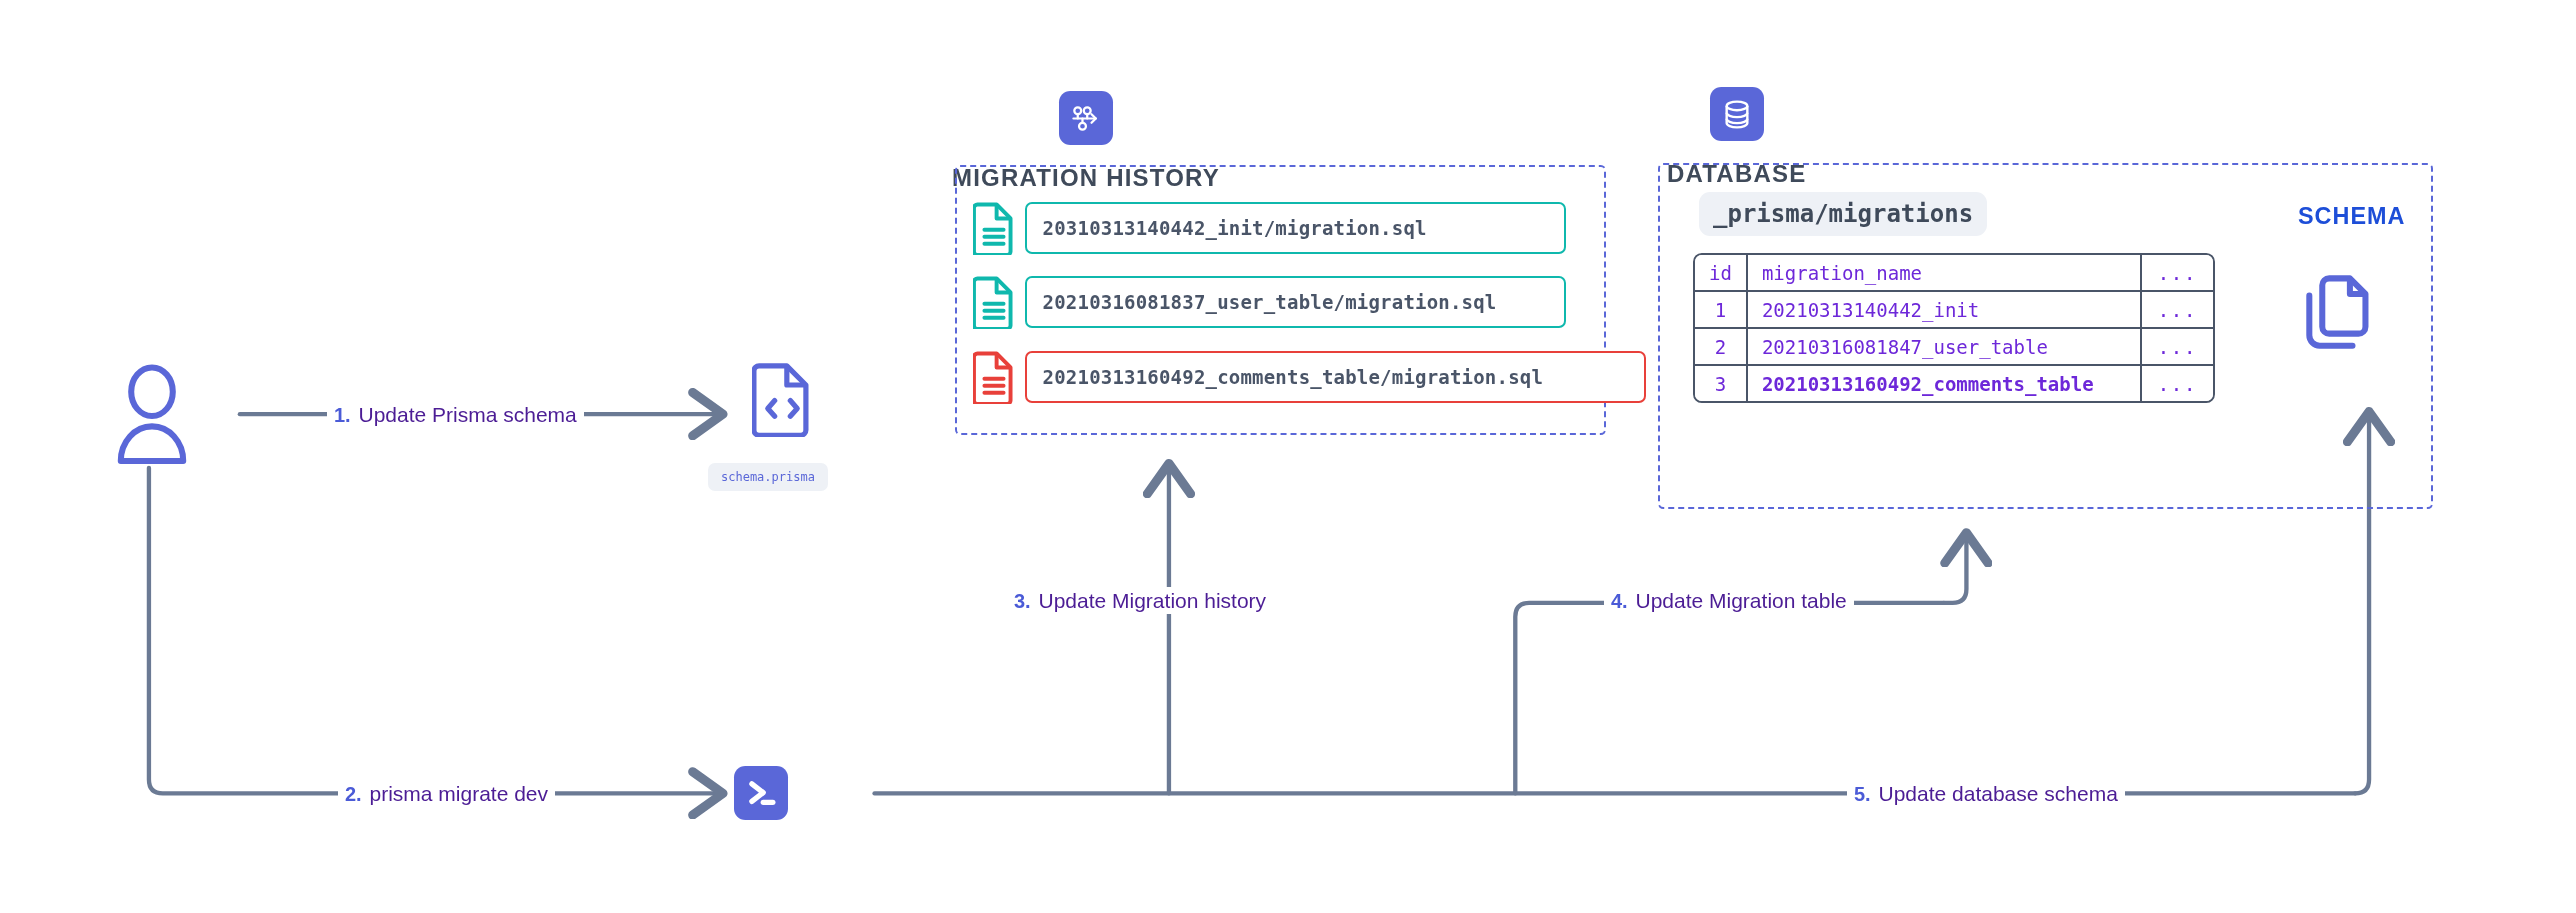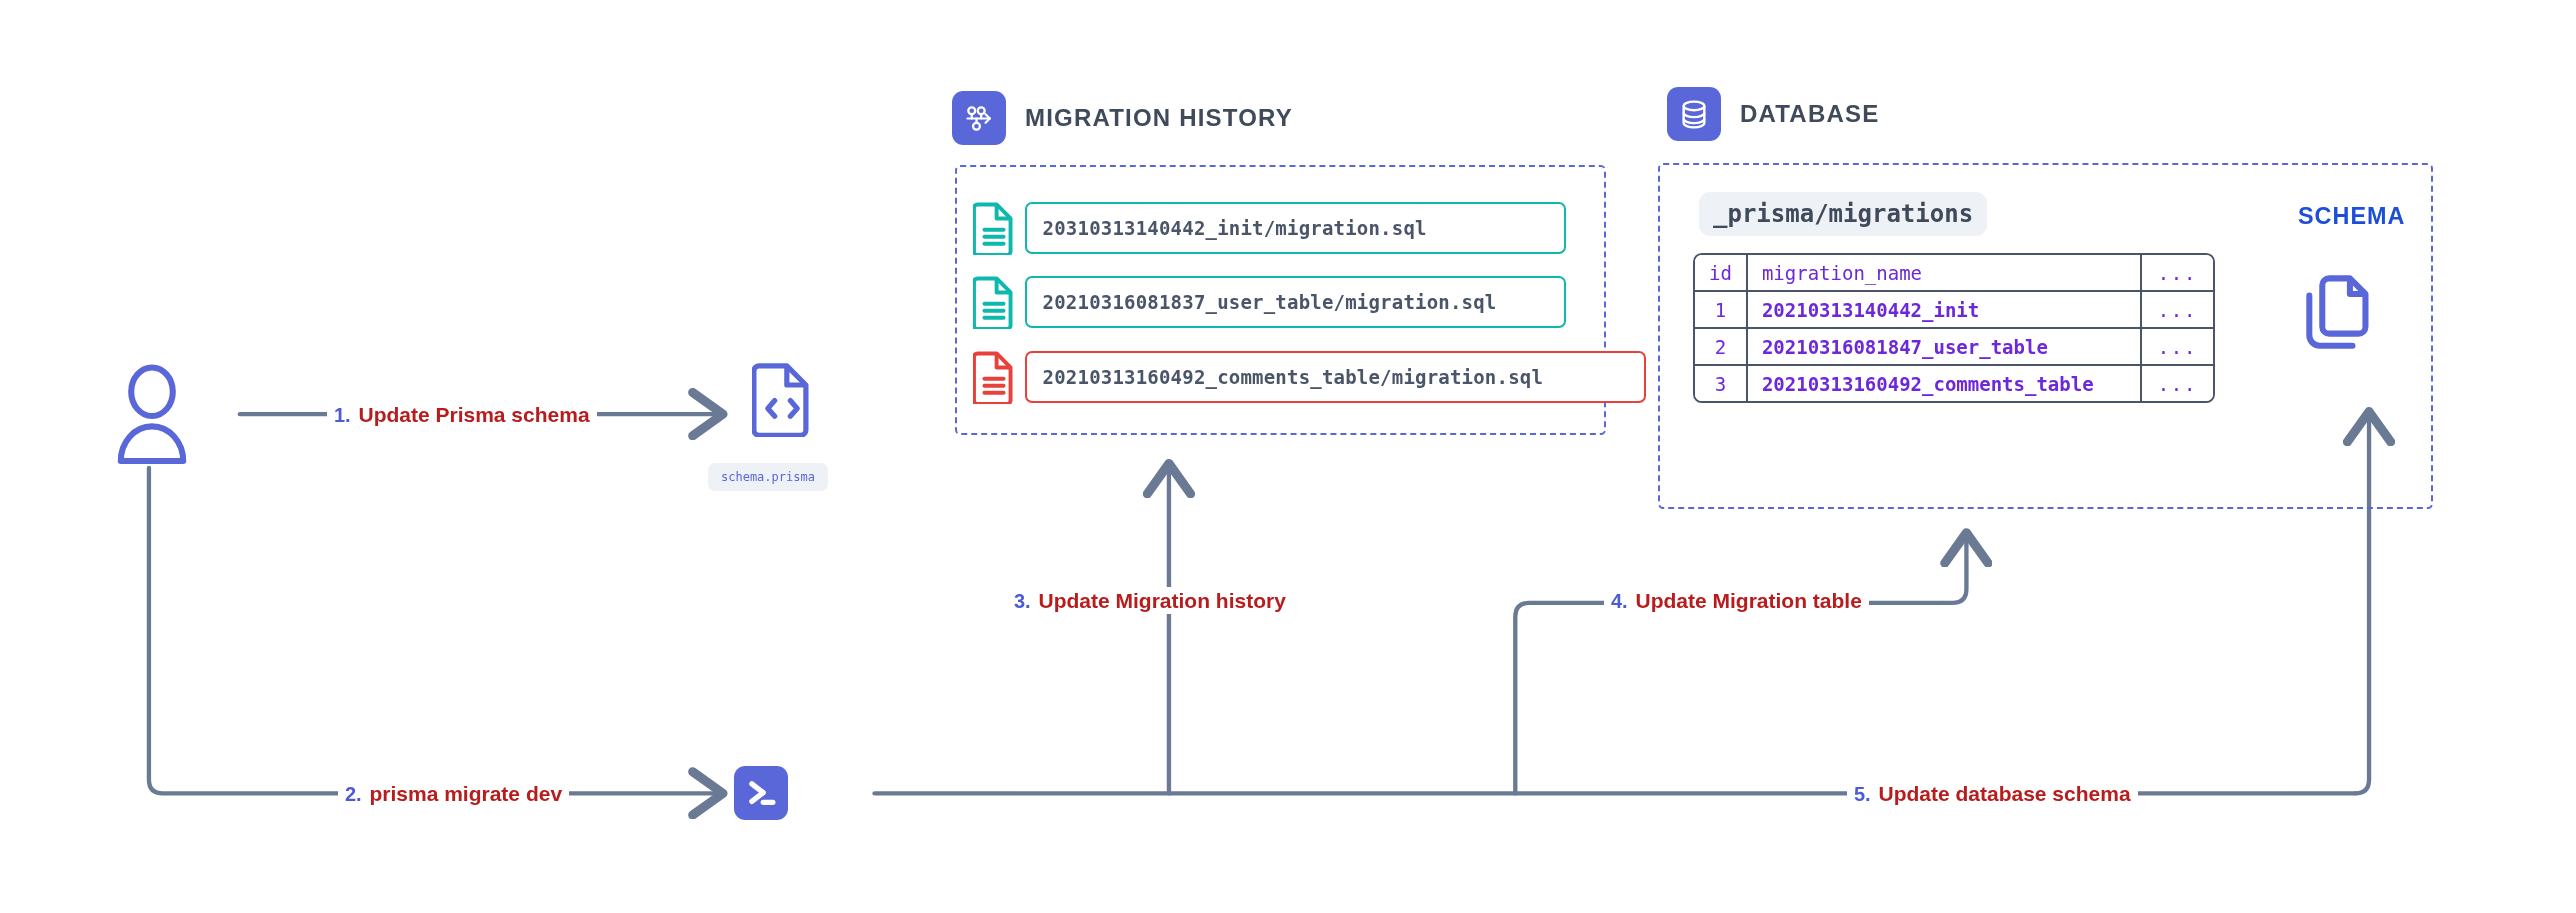--- a/index.html
+++ b/index.html
@@ -10,21 +10,21 @@
   #stage{
     position:relative;
     width:2576px;
     height:914px;
     background:#ffffff;
     overflow:hidden;
   }
   #wires{position:absolute;left:0;top:0;width:2576px;height:914px;pointer-events:none;}
 
   
-  .sec-head{position:absolute;display:flex;align-items:center;gap:19px;}
+  .sec-head{position:absolute;display:flex;align-items:center;gap:19px;flex-direction:column;}
   .sec-badge{
     width:54px;height:54px;border-radius:11.3px;background:#5a67d8;
     display:flex;align-items:center;justify-content:center;flex:0 0 auto;
   }
   .sec-title{
     font-size:24px;font-weight:700;letter-spacing:1.2px;color:#3f4a5a;
     font-family:"Liberation Sans", sans-serif;white-space:nowrap;
   }
 
   
@@ -84,40 +84,40 @@
     font-size:19px;
     color:#6d28d9;
     white-space:nowrap;
     background:#fff;
   }
   .db-table tr:last-child td{border-bottom:none;}
   .db-table td:last-child{border-right:none;}
   .c-id{text-align:center;width:17.3px;}
   .c-name{width:364px;}
   .c-dots{text-align:center;width:43px;letter-spacing:1.7px;}
-  .ok{color:#13a383;font-weight:bold;}
+  .ok{color:#13a383;font-weight:normal;}
   .bad{color:#e8403a;font-weight:bold;}
 
   .schema-word{
     position:absolute;
     font-size:23.4px;font-weight:700;letter-spacing:1px;color:#1d4ed8;
     white-space:nowrap;
     margin-left:12px;
   }
 
   
   .step{
     position:absolute;
     display:flex;align-items:baseline;gap:7.8px;
     background:#ffffff;
     padding:1.7px 7px;
     white-space:nowrap;
   }
   .step-num{font-size:20px;font-weight:700;color:#4b5bd7;}
-  .step-txt{font-size:21px;color:#b91c1c;font-weight:bold;}
+  .step-txt{font-size:21px;color:#4c1d95;}
 
   
   .abs{position:absolute;}
   .chip-file{
     position:absolute;
     background:#eef1f6;
     border-radius:7px;
     padding:7px 13px;
     font-family:"DejaVu Sans Mono", monospace;
     font-size:12px;

